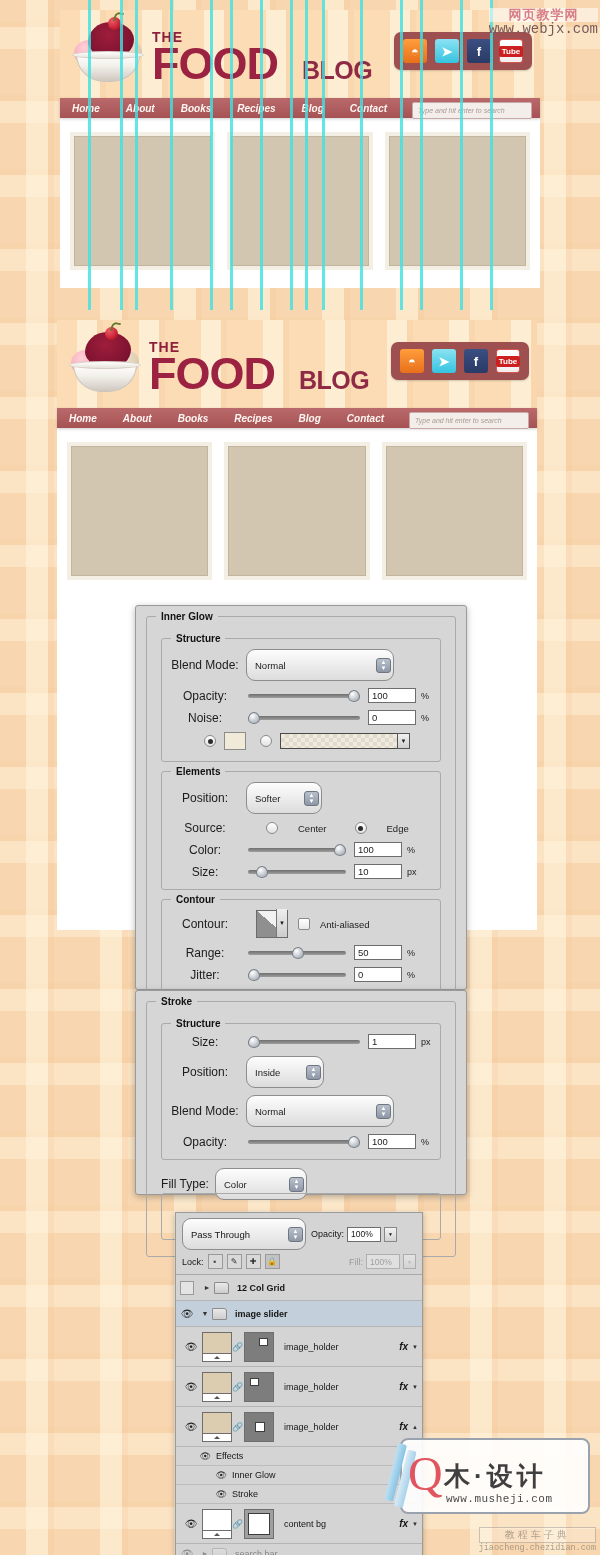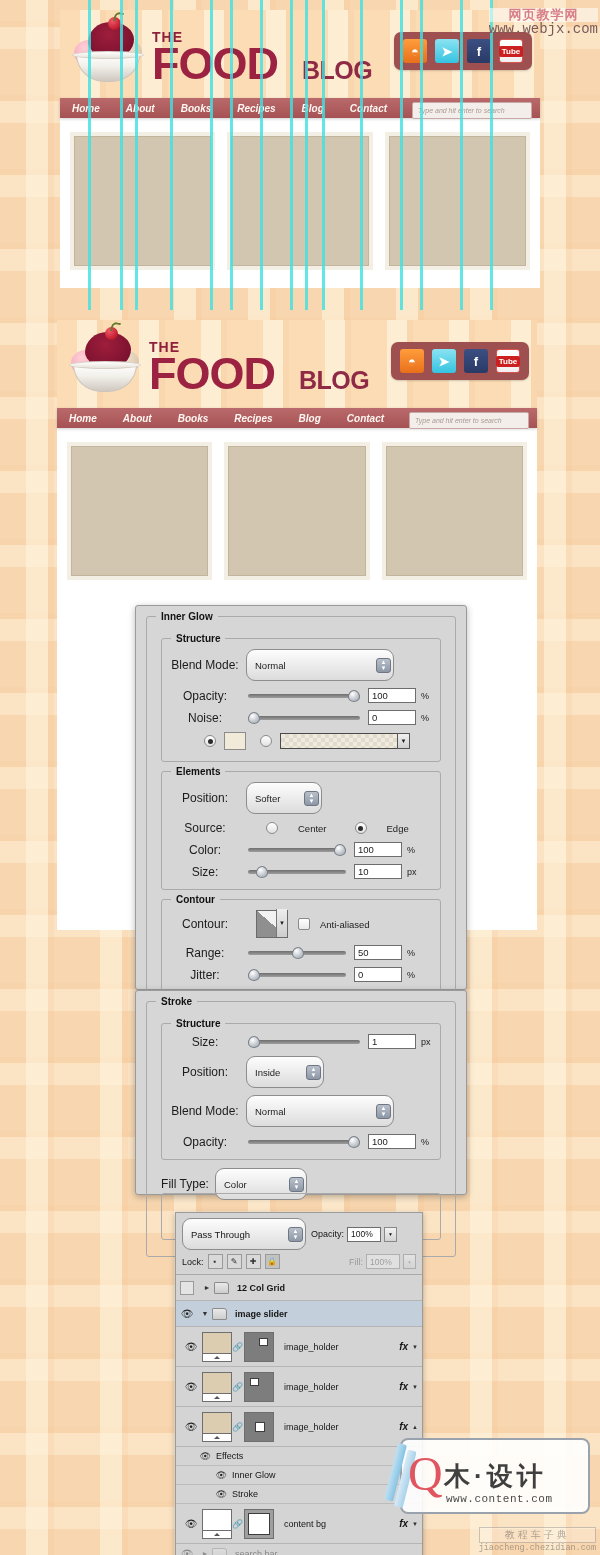--- a/index.html
+++ b/index.html
@@ -672,19 +672,19 @@
   <div class="url">www.webjx.com</div>
 </div>
 
 <div class="wmk2">
   <span class="pencils">
     <span class="pencil p1"></span>
       <span class="pencil p2"></span>
   </span>
   <span class="q">Q</span>
   <span class="cn">木·设计</span>
-  <span class="url">www.content.com</span>
+  <span class="url">www.musheji.com</span>
 </div>
 
 <div class="wmk3">
   <div class="cn">教程车子典</div>
   <div class="url">jiaocheng.chezidian.com</div>
 </div>
 
 </body></html>

